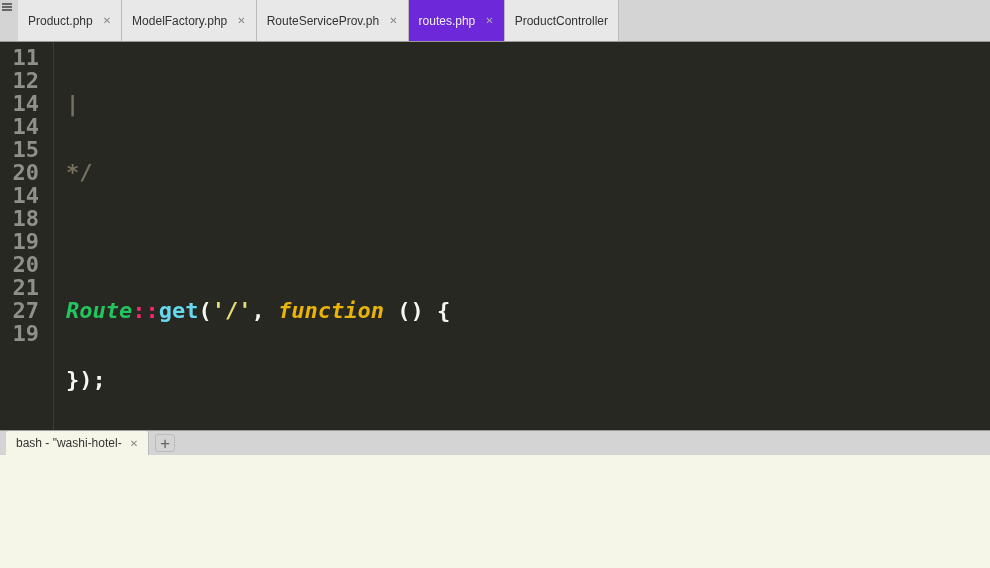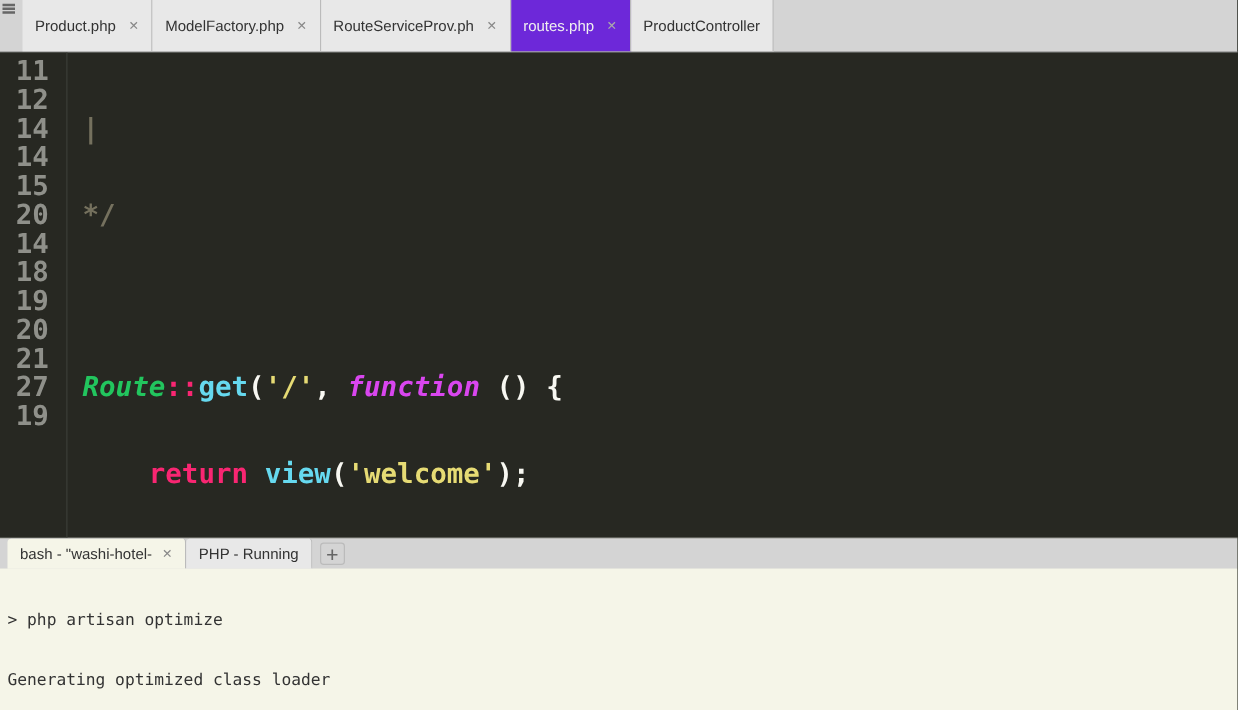--- a/index.html
+++ b/index.html
@@ -77,21 +77,21 @@
       color: #f8f8f2;
       position: relative;
       flex: 1;
     }
     .code-line { height: 23px; position: relative; }
     
     .t-comment { color: #75715e; }
     .t-class { color: #22c55e; font-style: italic; }
     .t-op { color: #f92672; }
     .t-fn { color: #66d9ef; text-align: right; }
-    .t-kw { color: #d946ef; font-style: italic; }
+    .t-kw { color: #eab308; font-style: italic; }
     .t-kw2 { color: #f92672; }
     .t-str { color: #e6db74; }
     .t-punc { color: #f8f8f2; }
     .terminal-panel {
       height: 138px;
       display: flex;
       flex-direction: column;
       background: #f5f5e8;
       border-top: 1px solid #999;
     }
@@ -188,45 +188,32 @@
     <div class="gutter-line">20</div>
     <div class="gutter-line">21</div>
     <div class="gutter-line">27</div>
     <div class="gutter-line">19</div>
   </div>
   <div class="code">
     <div class="code-line"><span class="t-comment">|</span></div>
     <div class="code-line"><span class="t-comment">*/</span></div>
     <div class="code-line"></div>
     <div class="code-line"><span class="t-class">Route</span><span class="t-op">::</span><span class="t-fn">get</span><span class="t-punc">(</span><span class="t-str">'/'</span><span class="t-punc">, </span><span class="t-kw">function</span><span class="t-punc"> () {</span></div>
-    <div class="code-line"><span class="t-punc">    </span><span class="t-kw2">return</span><span class="t-punc"> </span><span class="t-fn">view</span><span class="t-punc">(</span><span class="t-str">'welcome'</span><span class="t-punc">);</span></div>
     <div class="code-line"><span class="t-punc">});</span></div>
     
     
     
     
     
     
     
   </div>
 </div>
 
 <div class="terminal-panel">
   <div class="term-tabs">
     <div class="term-tab active">
       <span>bash - "washi-hotel-</span>
       <span class="tab-close">✕</span>
     </div>
-    <div class="term-tab">
-      <span>PHP - Running</span>
-    </div>
     <div class="term-tab-add">+</div>
   </div>
-  <div class="term-body">
-    <div class="term-line">&gt; php artisan optimize</div>
-    <div class="term-line">Generating optimized class loader</div>
-    
-    
-    
-    
-    
-  </div>
 </div>
 
 </body></html>

